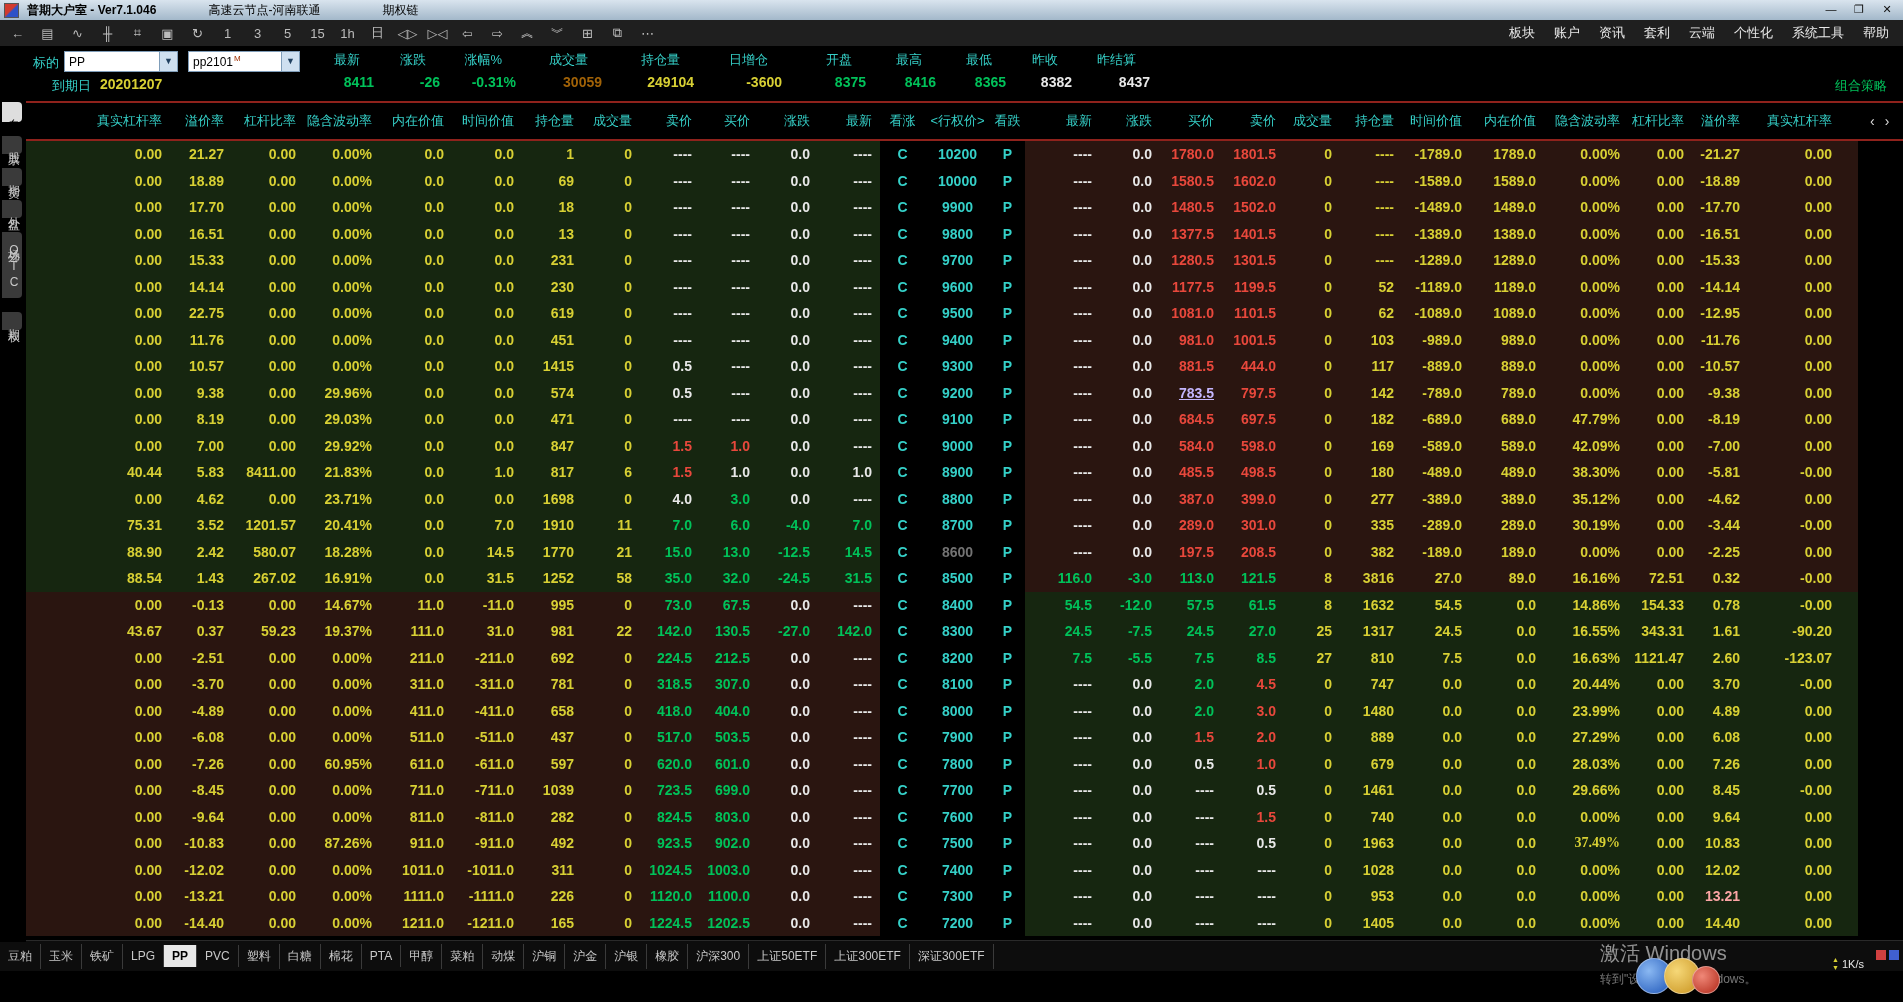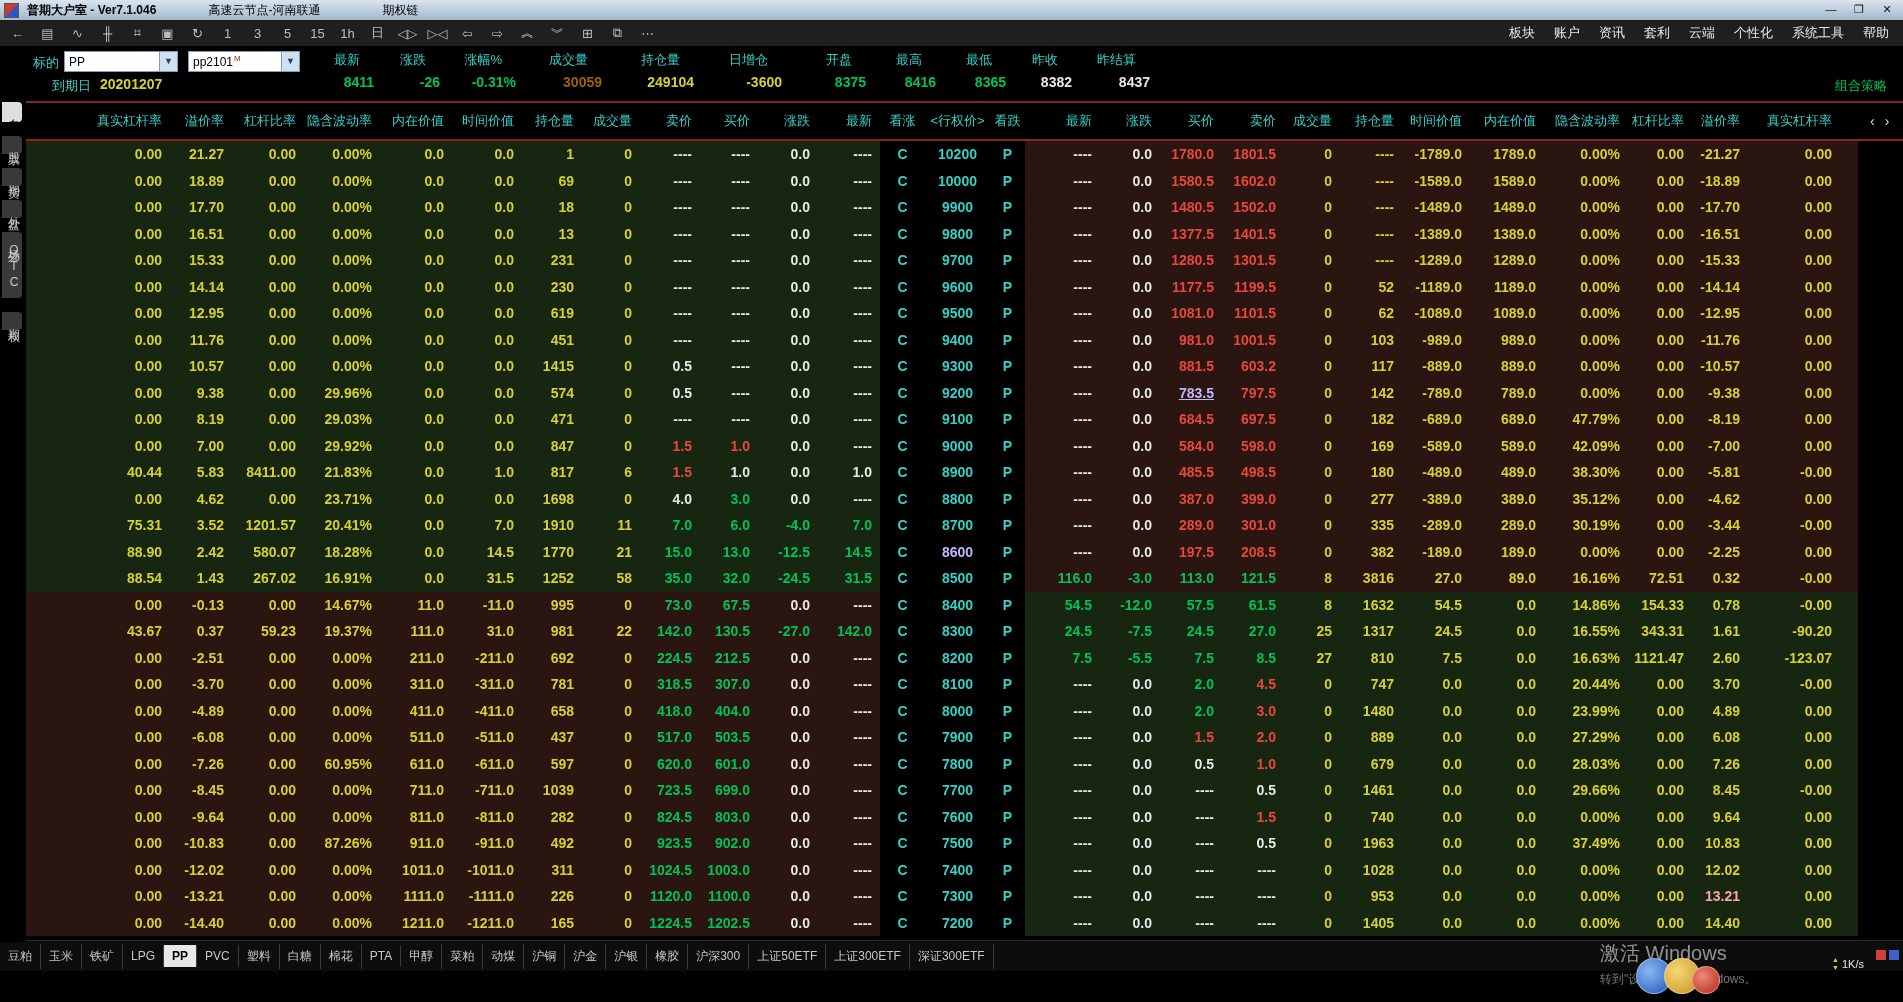--- a/index.html
+++ b/index.html
@@ -462,21 +462,21 @@
           <span class="cell" style="width: 84px; color: rgb(216, 208, 52);">0.00%</span>
           <span class="cell" style="width: 64px; color: rgb(216, 208, 52);">0.00</span>
           <span class="cell" style="width: 56px; color: rgb(216, 208, 52);">-14.14</span>
           <span class="cell" style="width: 110px; padding-right: 26px; color: rgb(216, 208, 52);">0.00</span>
         </div>
       </div>
       <div class="row up">
         <div class="ltmid">
           <div class="ltz">
             <span class="cell" style="width: 144px; color: rgb(216, 208, 52);">0.00</span>
-            <span class="cell" style="width: 62px; color: rgb(216, 208, 52);">12.95</span>
+            <span class="cell" style="width: 62px; color: rgb(216, 208, 52);">22.75</span>
             <span class="cell" style="width: 72px; color: rgb(216, 208, 52);">0.00</span>
             <span class="cell" style="width: 76px; color: rgb(216, 208, 52);">0.00%</span>
             <span class="cell" style="width: 72px; color: rgb(216, 208, 52);">0.0</span>
             <span class="cell" style="width: 70px; color: rgb(216, 208, 52);">0.0</span>
             <span class="cell" style="width: 60px; color: rgb(216, 208, 52);">619</span>
             <span class="cell" style="width: 58px; color: rgb(216, 208, 52);">0</span>
             <span class="cell" style="width: 60px; color: rgb(232, 232, 232);">----</span>
             <span class="cell" style="width: 58px; color: rgb(232, 232, 232);">----</span>
             <span class="cell" style="width: 60px; color: rgb(232, 232, 232);">0.0</span>
             <span class="cell" style="width: 62px; color: rgb(232, 232, 232);">----</span>
@@ -558,21 +558,21 @@
           <div class="midz">
             <span class="cell mcell" style="width: 45px; color: rgb(53, 208, 200);">C</span>
             <span class="cell mcell" style="width: 65px; color: rgb(53, 208, 200);">9300</span>
             <span class="cell mcell" style="width: 35px; color: rgb(53, 208, 200);">P</span>
           </div>
         </div>
         <div class="rtz">
           <span class="cell" style="width: 75px; color: rgb(232, 232, 232);">----</span>
           <span class="cell" style="width: 60px; color: rgb(232, 232, 232);">0.0</span>
           <span class="cell" style="width: 62px; color: rgb(232, 72, 60);">881.5</span>
-          <span class="cell" style="width: 62px; color: rgb(232, 72, 60);">603.2</span>
+          <span class="cell" style="width: 62px; color: rgb(232, 72, 60);">444.0</span>
           <span class="cell" style="width: 56px; color: rgb(216, 208, 52);">0</span>
           <span class="cell" style="width: 62px; color: rgb(216, 208, 52);">117</span>
           <span class="cell" style="width: 68px; color: rgb(216, 208, 52);">-889.0</span>
           <span class="cell" style="width: 74px; color: rgb(216, 208, 52);">889.0</span>
           <span class="cell" style="width: 84px; color: rgb(216, 208, 52);">0.00%</span>
           <span class="cell" style="width: 64px; color: rgb(216, 208, 52);">0.00</span>
           <span class="cell" style="width: 56px; color: rgb(216, 208, 52);">-10.57</span>
           <span class="cell" style="width: 110px; padding-right: 26px; color: rgb(216, 208, 52);">0.00</span>
         </div>
       </div>
@@ -809,21 +809,21 @@
             <span class="cell" style="width: 70px; color: rgb(216, 208, 52);">14.5</span>
             <span class="cell" style="width: 60px; color: rgb(216, 208, 52);">1770</span>
             <span class="cell" style="width: 58px; color: rgb(216, 208, 52);">21</span>
             <span class="cell" style="width: 60px; color: rgb(0, 194, 90);">15.0</span>
             <span class="cell" style="width: 58px; color: rgb(0, 194, 90);">13.0</span>
             <span class="cell" style="width: 60px; color: rgb(0, 194, 90);">-12.5</span>
             <span class="cell" style="width: 62px; color: rgb(0, 194, 90);">14.5</span>
           </div>
           <div class="midz">
             <span class="cell mcell" style="width: 45px; color: rgb(53, 208, 200);">C</span>
-            <span class="cell mcell" style="width: 65px; color: #c4b5fd;">8600</span>
+            <span class="cell mcell" style="width: 65px; color: #737373;">8600</span>
             <span class="cell mcell" style="width: 35px; color: rgb(53, 208, 200);">P</span>
           </div>
         </div>
         <div class="rtz">
           <span class="cell" style="width: 75px; color: rgb(232, 232, 232);">----</span>
           <span class="cell" style="width: 60px; color: rgb(232, 232, 232);">0.0</span>
           <span class="cell" style="width: 62px; color: rgb(232, 72, 60);">197.5</span>
           <span class="cell" style="width: 62px; color: rgb(232, 72, 60);">208.5</span>
           <span class="cell" style="width: 56px; color: rgb(216, 208, 52);">0</span>
           <span class="cell" style="width: 62px; color: rgb(216, 208, 52);">382</span>
@@ -1229,21 +1229,21 @@
         </div>
         <div class="rtz">
           <span class="cell" style="width: 75px; color: rgb(232, 232, 232);">----</span>
           <span class="cell" style="width: 60px; color: rgb(232, 232, 232);">0.0</span>
           <span class="cell" style="width: 62px; color: rgb(232, 232, 232);">----</span>
           <span class="cell" style="width: 62px; color: rgb(232, 232, 232);">0.5</span>
           <span class="cell" style="width: 56px; color: rgb(216, 208, 52);">0</span>
           <span class="cell" style="width: 62px; color: rgb(216, 208, 52);">1963</span>
           <span class="cell" style="width: 68px; color: rgb(216, 208, 52);">0.0</span>
           <span class="cell" style="width: 74px; color: rgb(216, 208, 52);">0.0</span>
-          <span class="cell" style="width: 84px; color: rgb(216, 208, 52);">37.49%</span>
+          <span class="cell" style="width: 84px; color: rgb(216, 208, 52); font-family: Liberation Serif, serif;">37.49%</span>
           <span class="cell" style="width: 64px; color: rgb(216, 208, 52);">0.00</span>
           <span class="cell" style="width: 56px; color: rgb(216, 208, 52);">10.83</span>
           <span class="cell" style="width: 110px; padding-right: 26px; color: rgb(216, 208, 52);">0.00</span>
         </div>
       </div>
       <div class="row dn">
         <div class="ltmid">
           <div class="ltz">
             <span class="cell" style="width: 144px; color: rgb(216, 208, 52);">0.00</span>
             <span class="cell" style="width: 62px; color: rgb(216, 208, 52);">-12.02</span>

